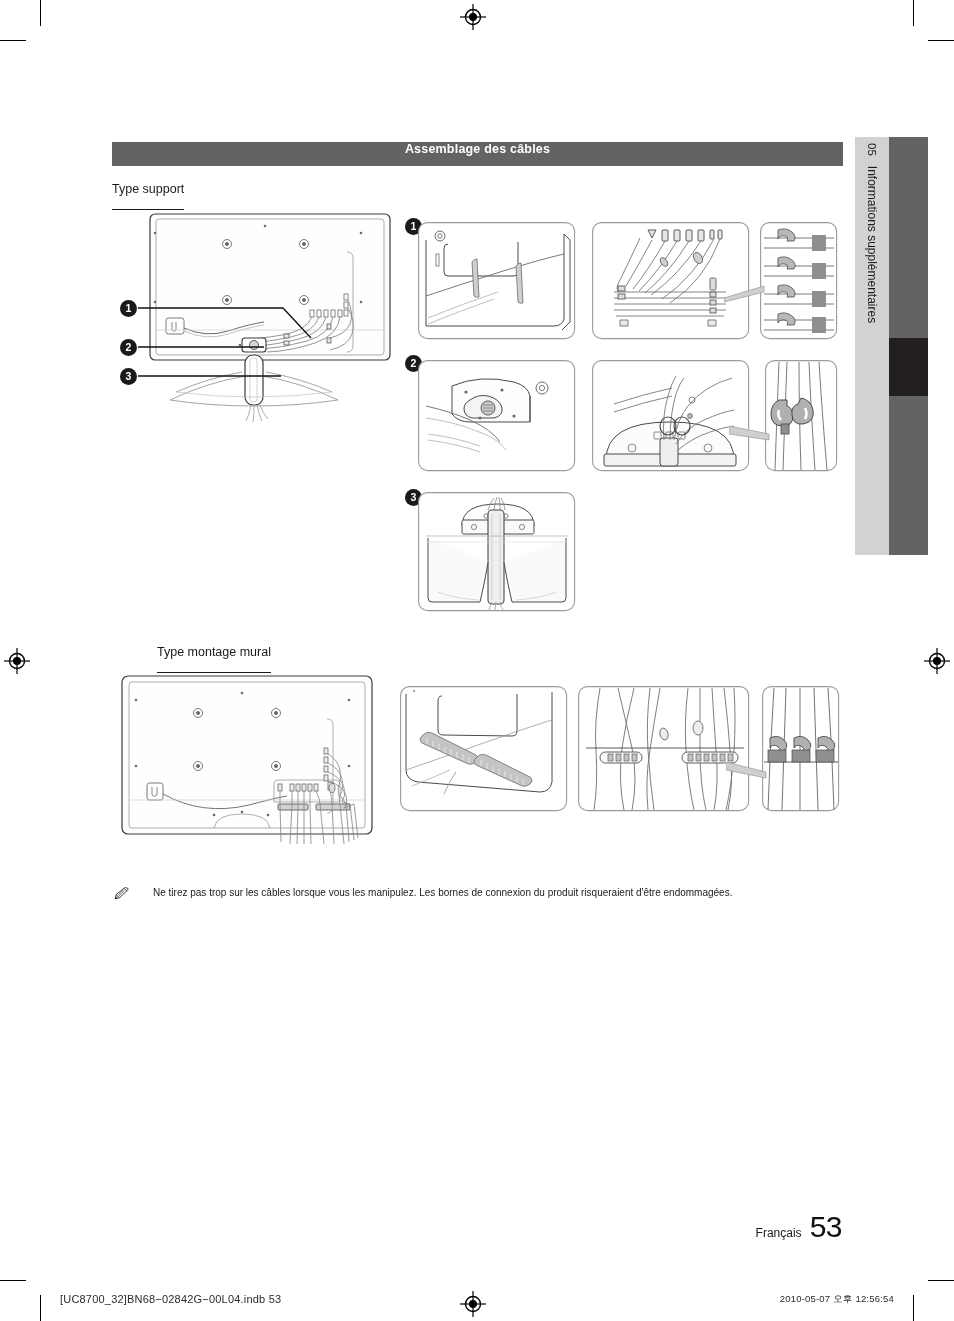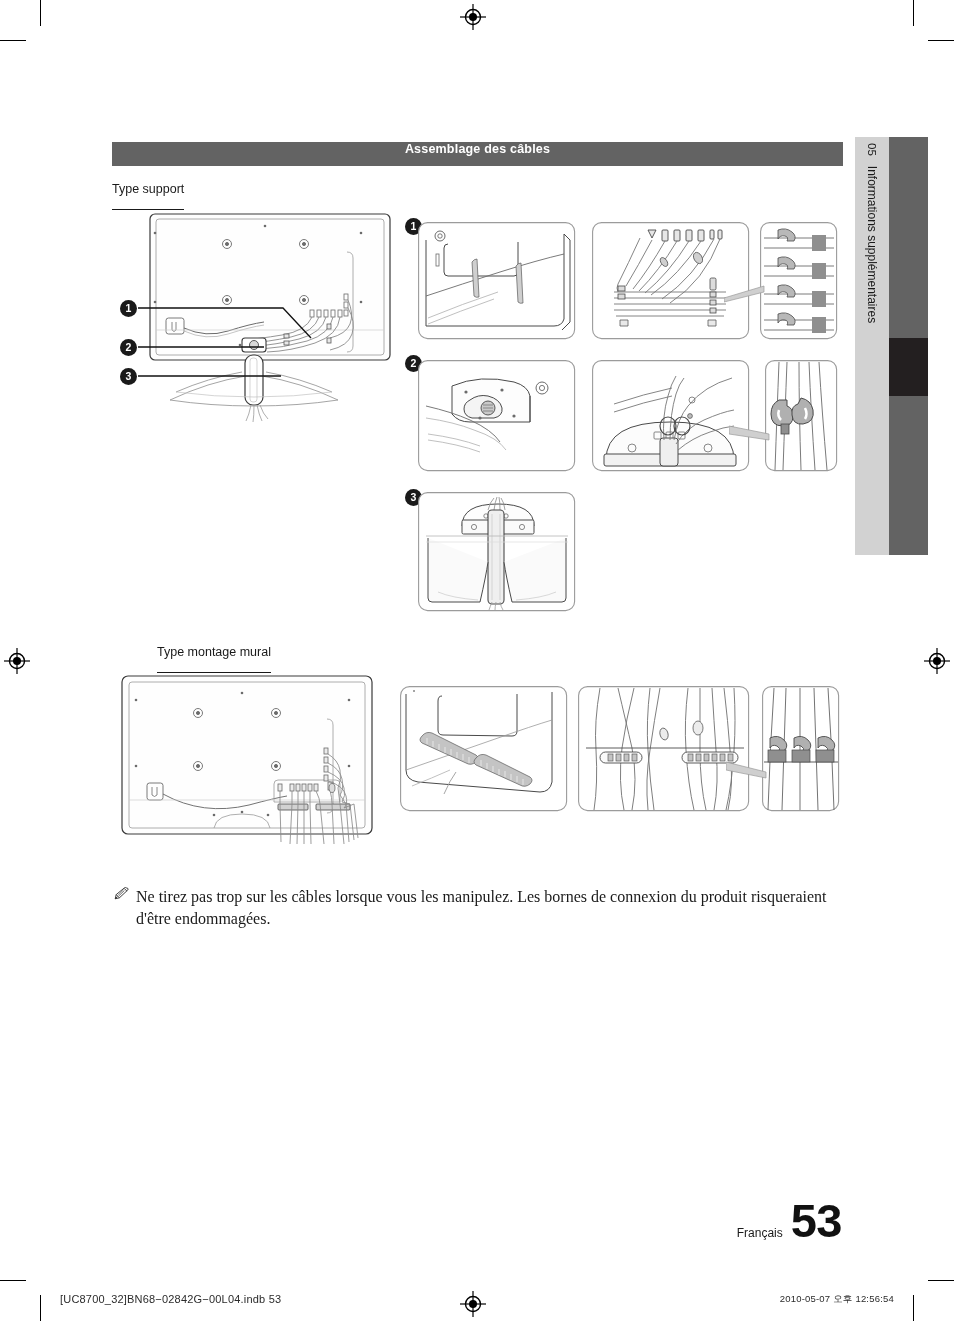--- a/index.html
+++ b/index.html
@@ -105,40 +105,39 @@
     line-height: 1;
   }
 
   
   .note {
     position: absolute;
     left: 114px; top: 886px;
     width: 730px;
     display: flex;
     align-items: flex-start;
-    gap: 7px;
-    font-size: 16px;
+    gap: 24px;
+    font-size: 10px;
     color: #1a1a1a;
     line-height: 1.35;
-    font-family: Liberation Serif, serif;
   }
   .note-icon { flex: 0 0 auto; margin-top: 1px; }
 
   
   .page-number-block {
     position: absolute;
     left: 640px; top: 1178px;
     width: 202px;
     display: flex;
     align-items: baseline;
     justify-content: flex-end;
     gap: 8px;
   }
   .lang { font-size: 12px; color: #1a1a1a; margin-top: 48px; }
-  .pageno { font-size: 47px; font-weight: bold; color: #111; letter-spacing: -0.5px; }
+  .pageno { font-size: 30px; font-weight: normal; color: #111; letter-spacing: -0.5px; }
 
   .footer-left {
     position: absolute;
     left: 60px; top: 1293px;
     font-size: 11px;
     color: #2b2b2b;
     font-family: "Liberation Sans", sans-serif;
     letter-spacing: 0.2px;
     white-space: nowrap;
   }

